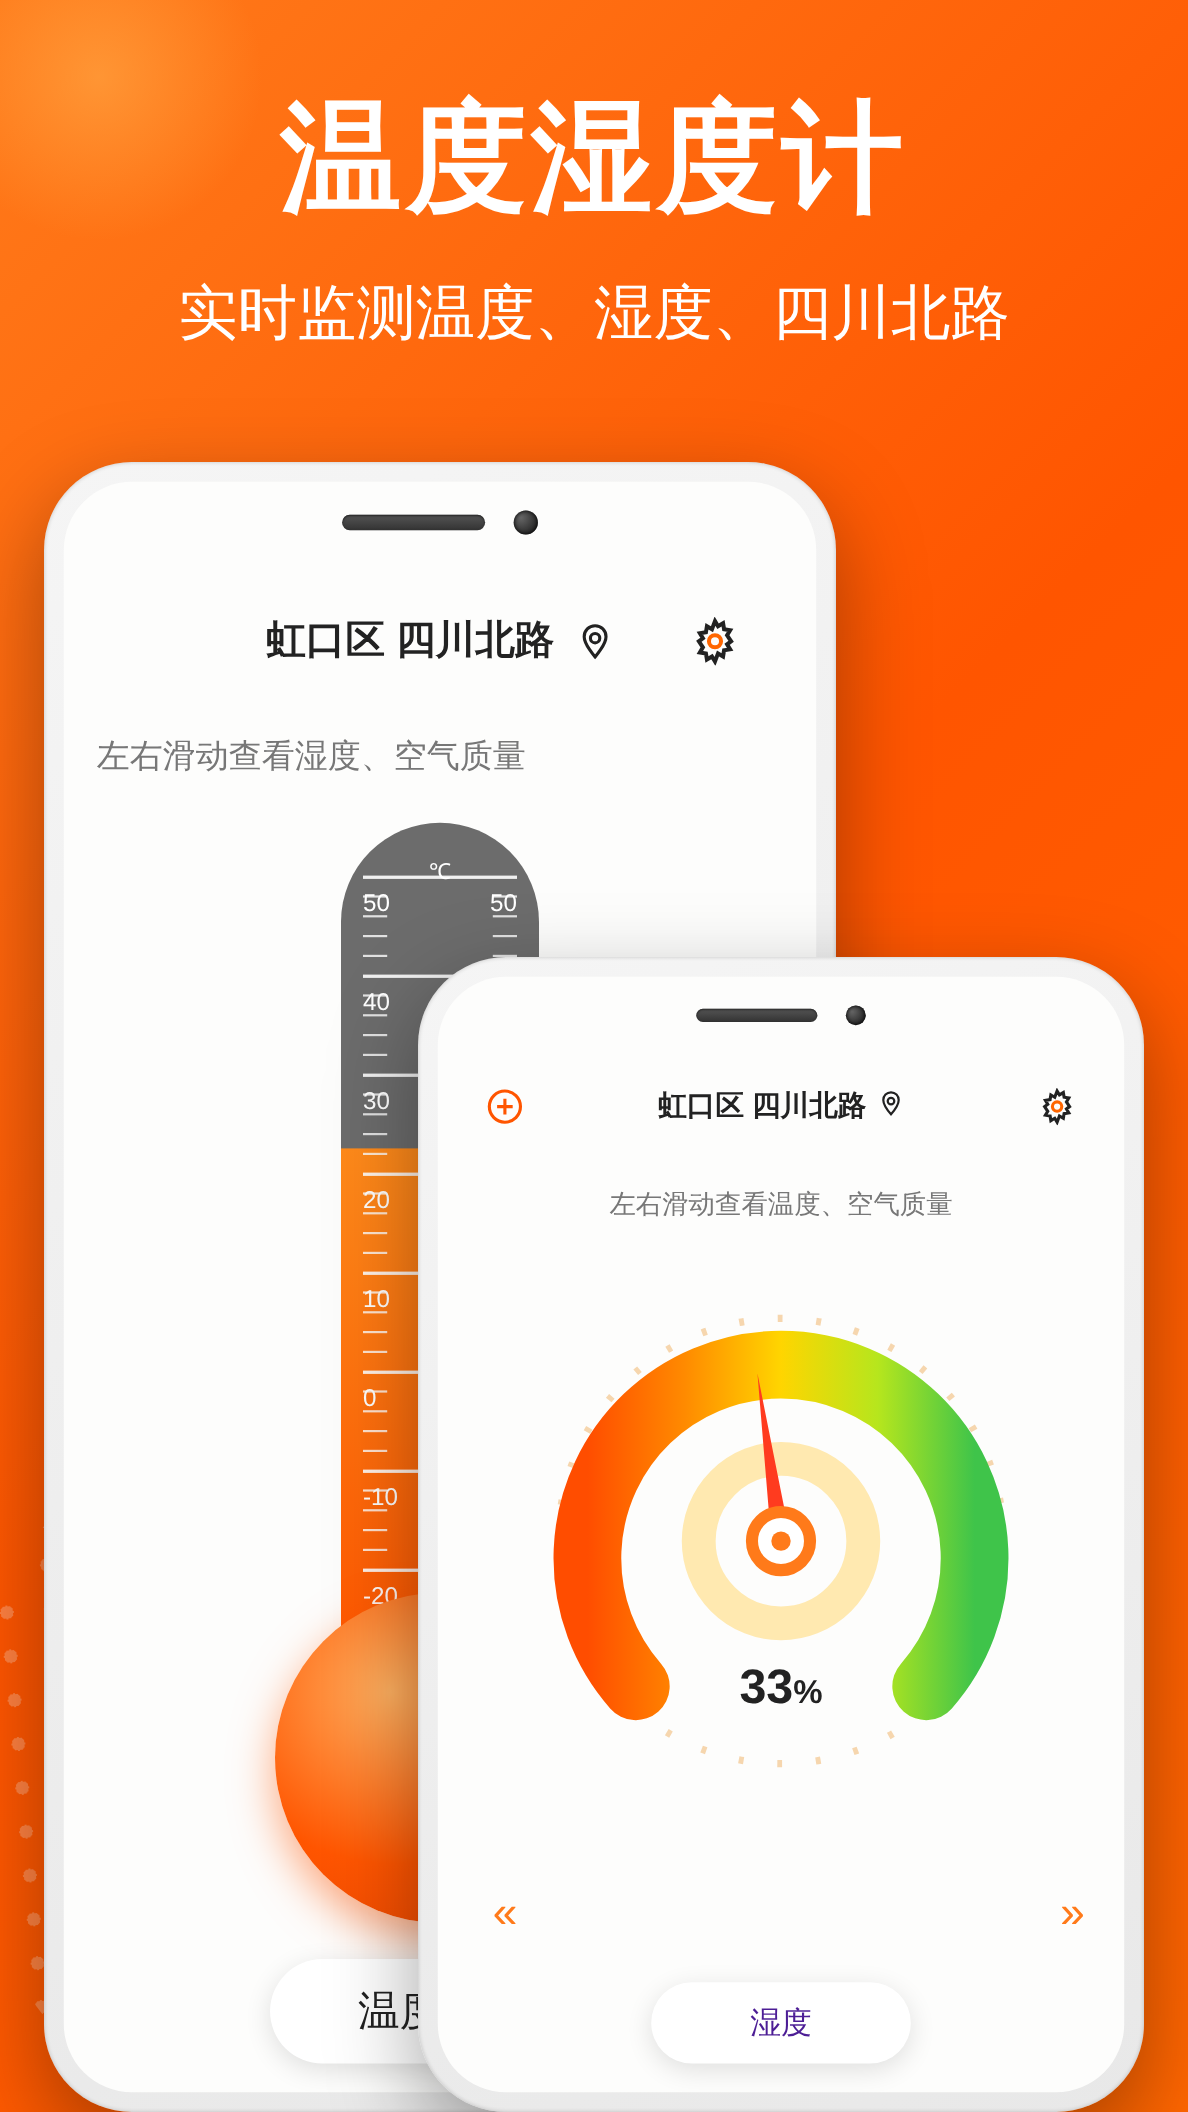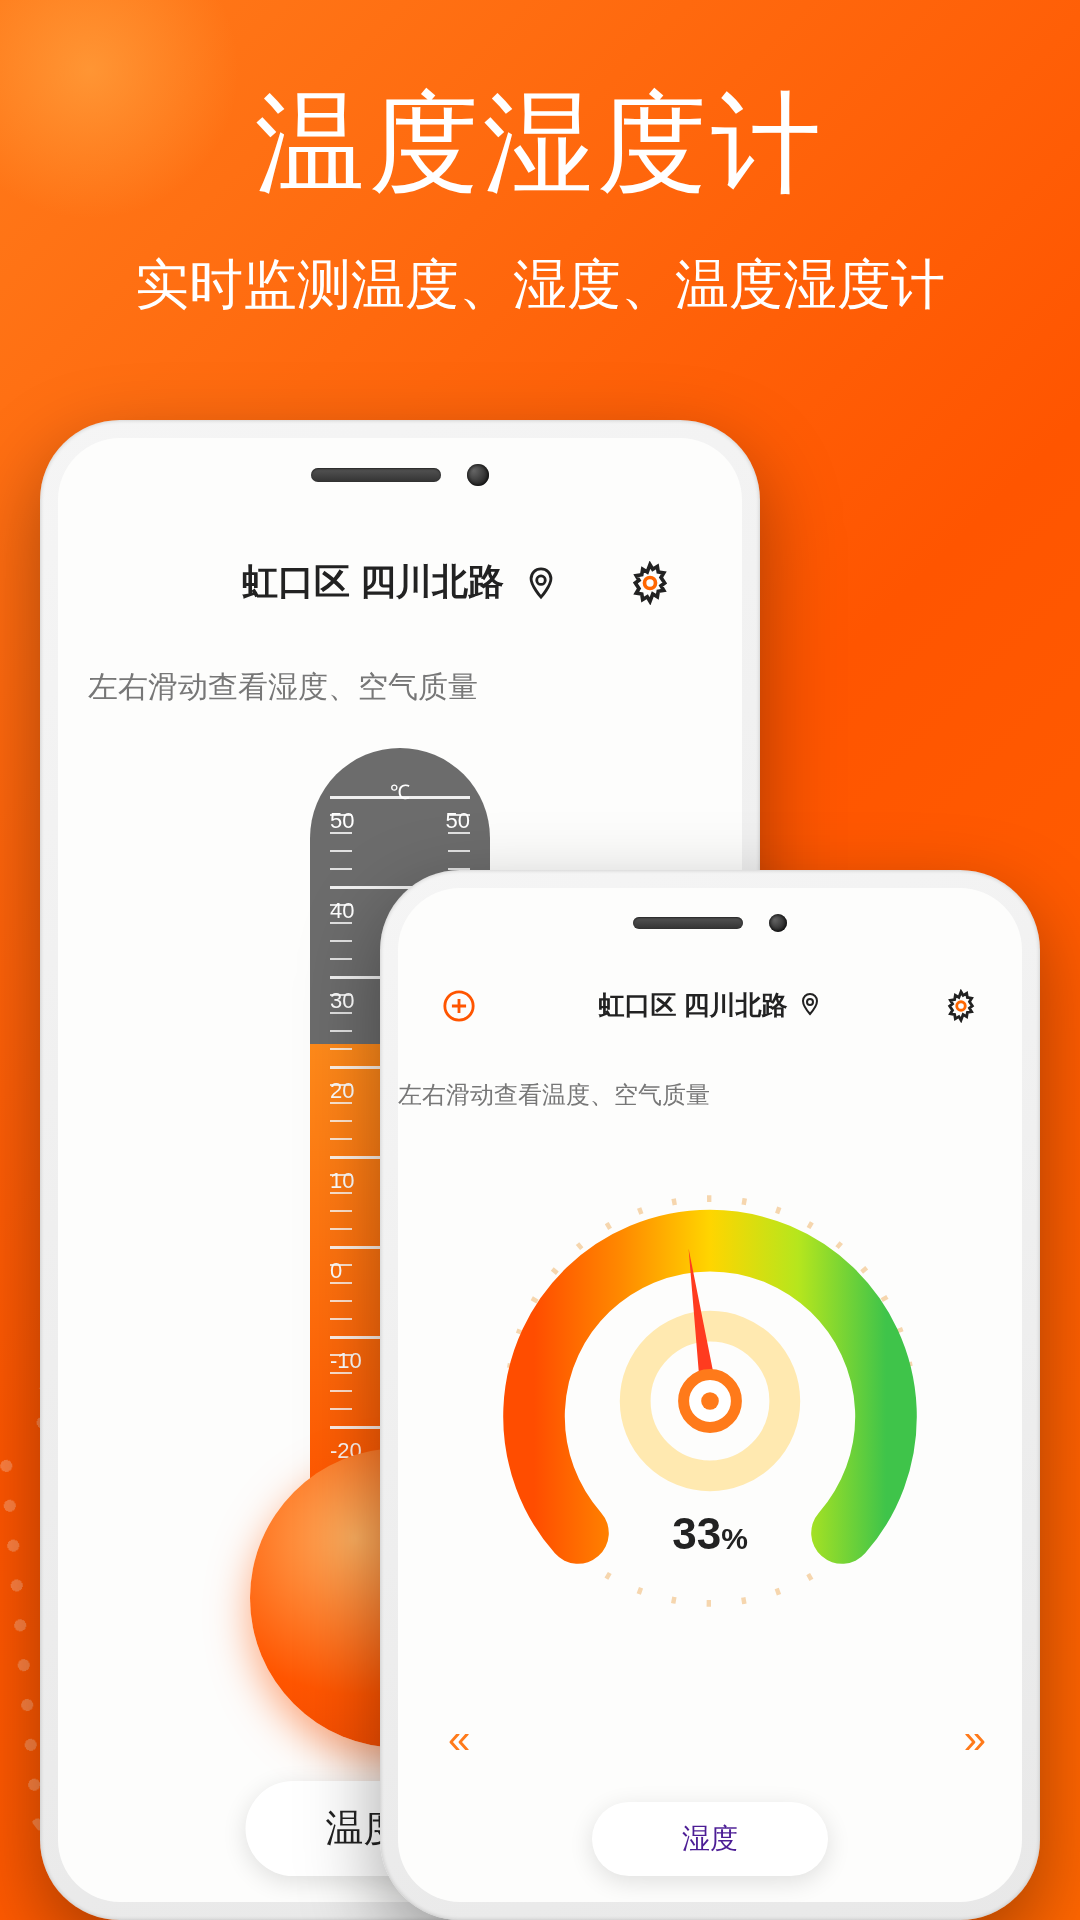--- a/index.html
+++ b/index.html
@@ -31,21 +31,21 @@
   border-radius: 50%;
   transform: rotate(-5deg);
 }
 .headline {
   text-align: center;
   color: #fff;
   padding-top: 70px;
 }
 .headline h1 {
   font-size: 110px;
-  font-weight: 400;
+  font-weight: 700;
   letter-spacing: 4px;
   margin-bottom: 30px;
 }
 .headline p {
   font-size: 54px;
   font-weight: 400;
 }
 
 .phone {
   position: absolute;
@@ -249,20 +249,21 @@
   display: flex;
   align-items: center;
   gap: 10px;
 }
 .ph2-loc {
   font-size: 26px;
   font-weight: 600;
   color: #222;
 }
 .ph2-hint {
+  text-align: center;
   font-size: 24px;
   color: #777;
   margin-top: 56px;
 }
 .gauge-wrap {
   position: relative;
   width: 440px;
   height: 440px;
   margin: 70px auto 0;
 }
@@ -303,21 +304,21 @@
 }
 </style>
 </head>
 <body>
 
 <div class="bg-circle"></div>
 <div class="bg-dots"></div>
 
 <div class="headline">
   <h1>温度湿度计</h1>
-  <p>实时监测温度、湿度、温度湿度计</p>
+  <p>实时监测温度、湿度、四川北路</p>
 </div>
 
 <div class="phone phone1">
   <div class="screen">
     <div class="speaker">
       <div class="grill"></div>
       <div class="cam"></div>
     </div>
 
     <div class="ph1-top">

